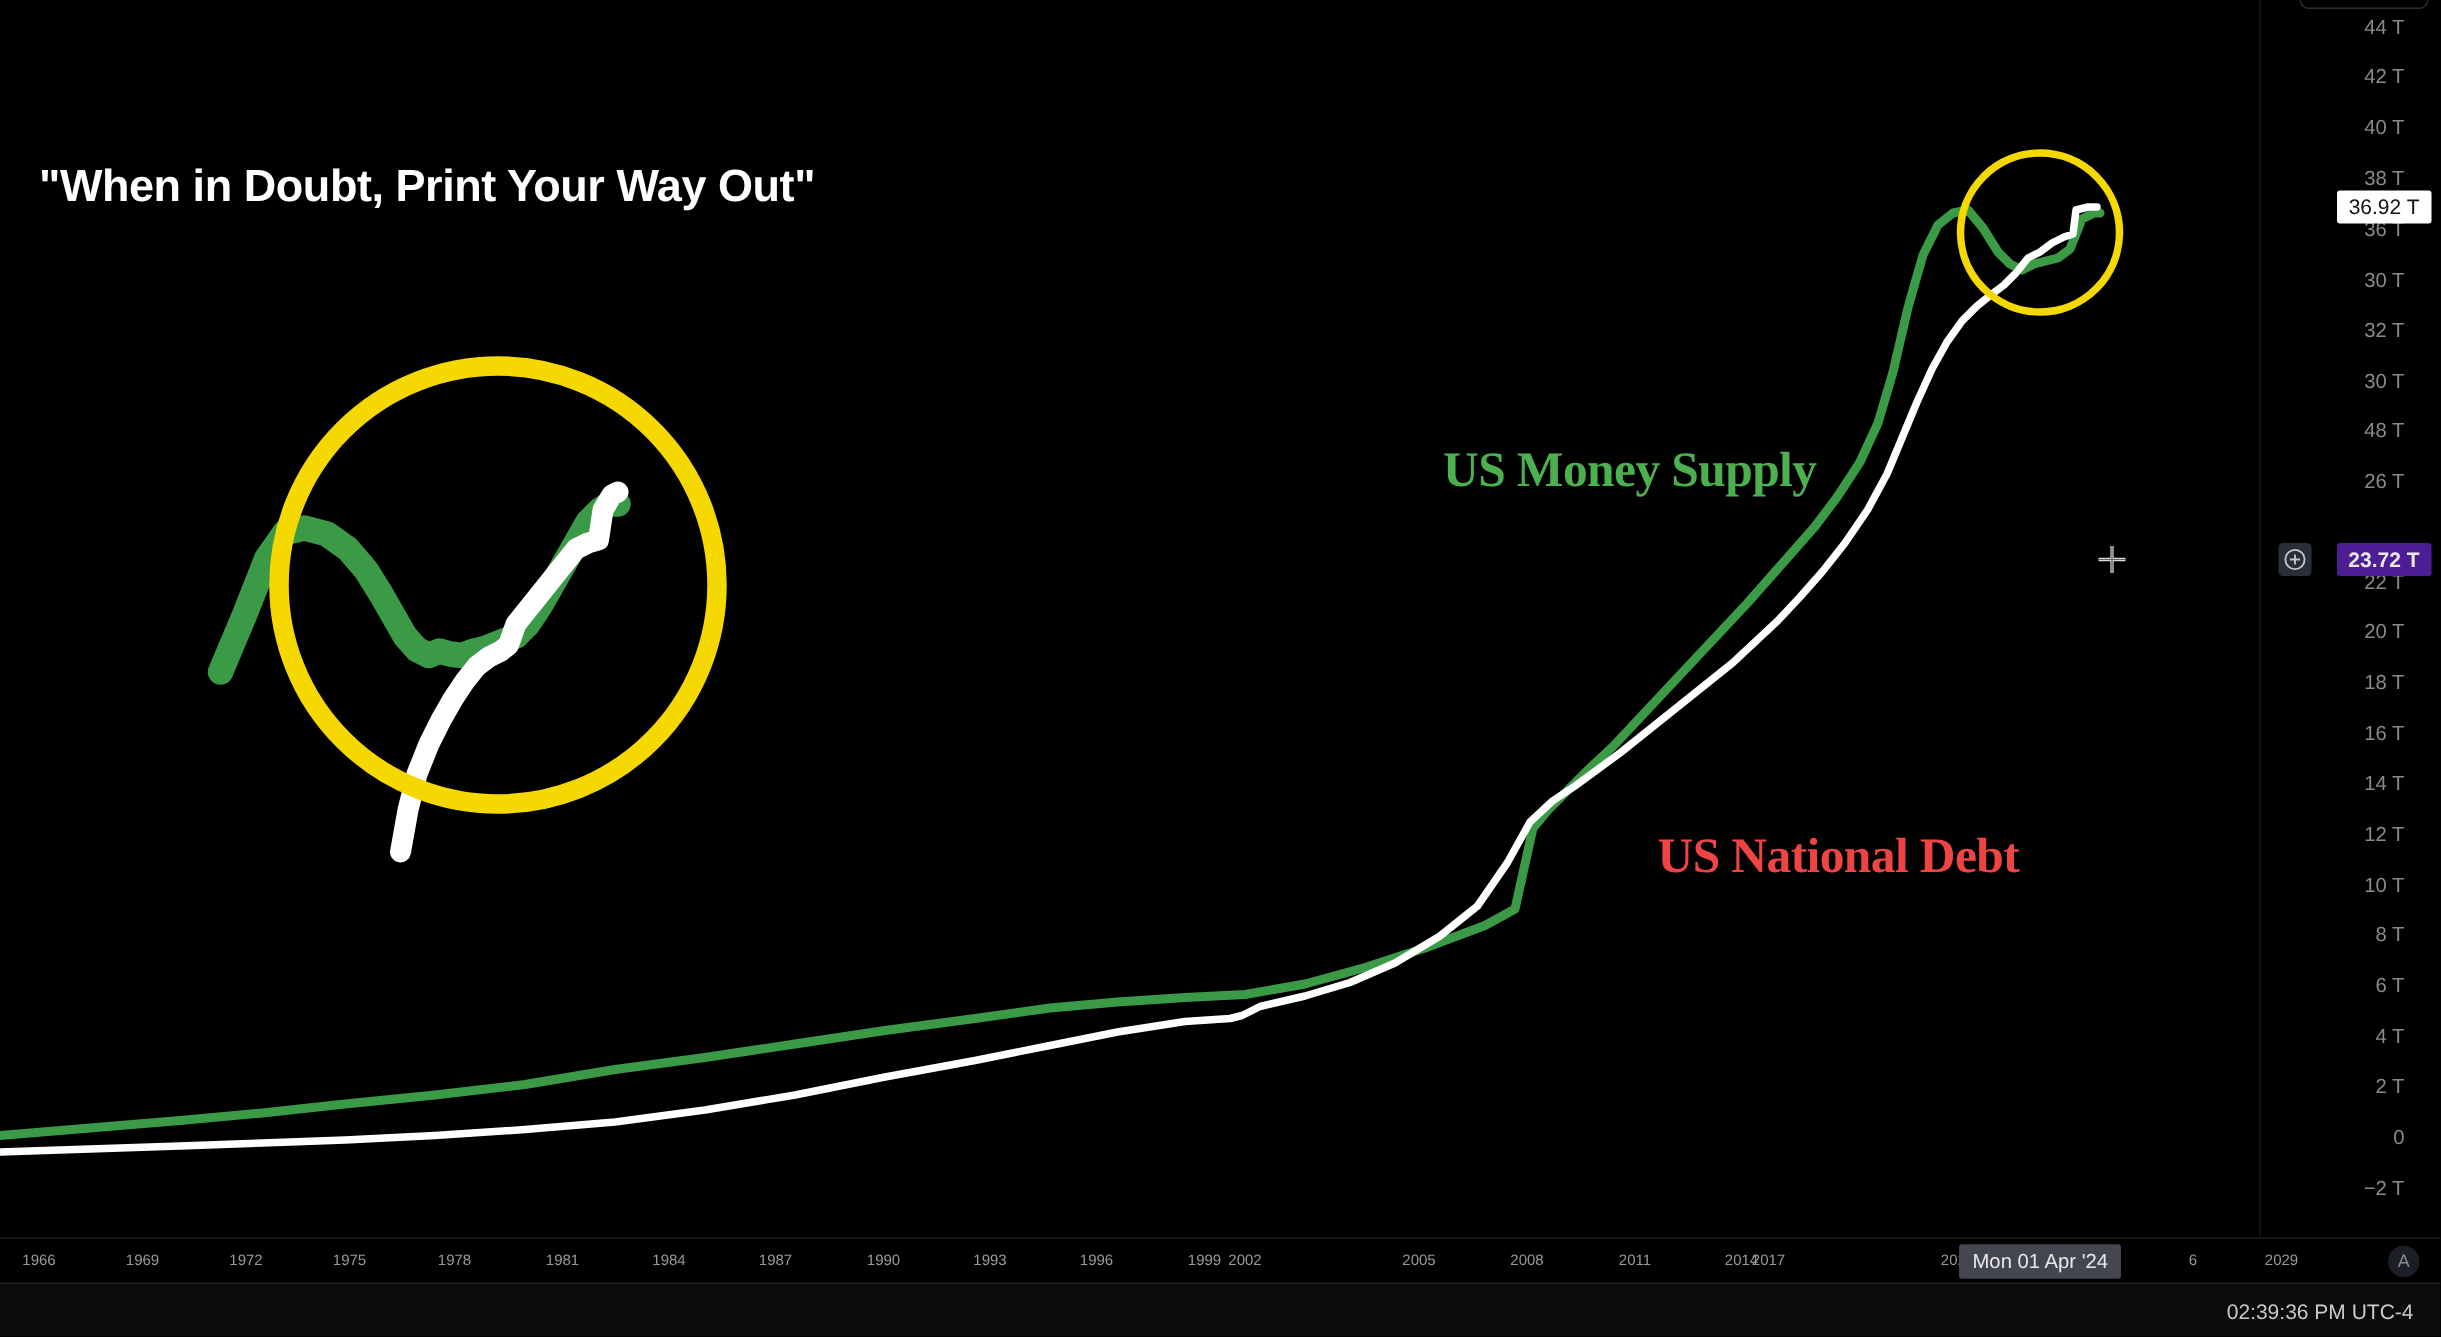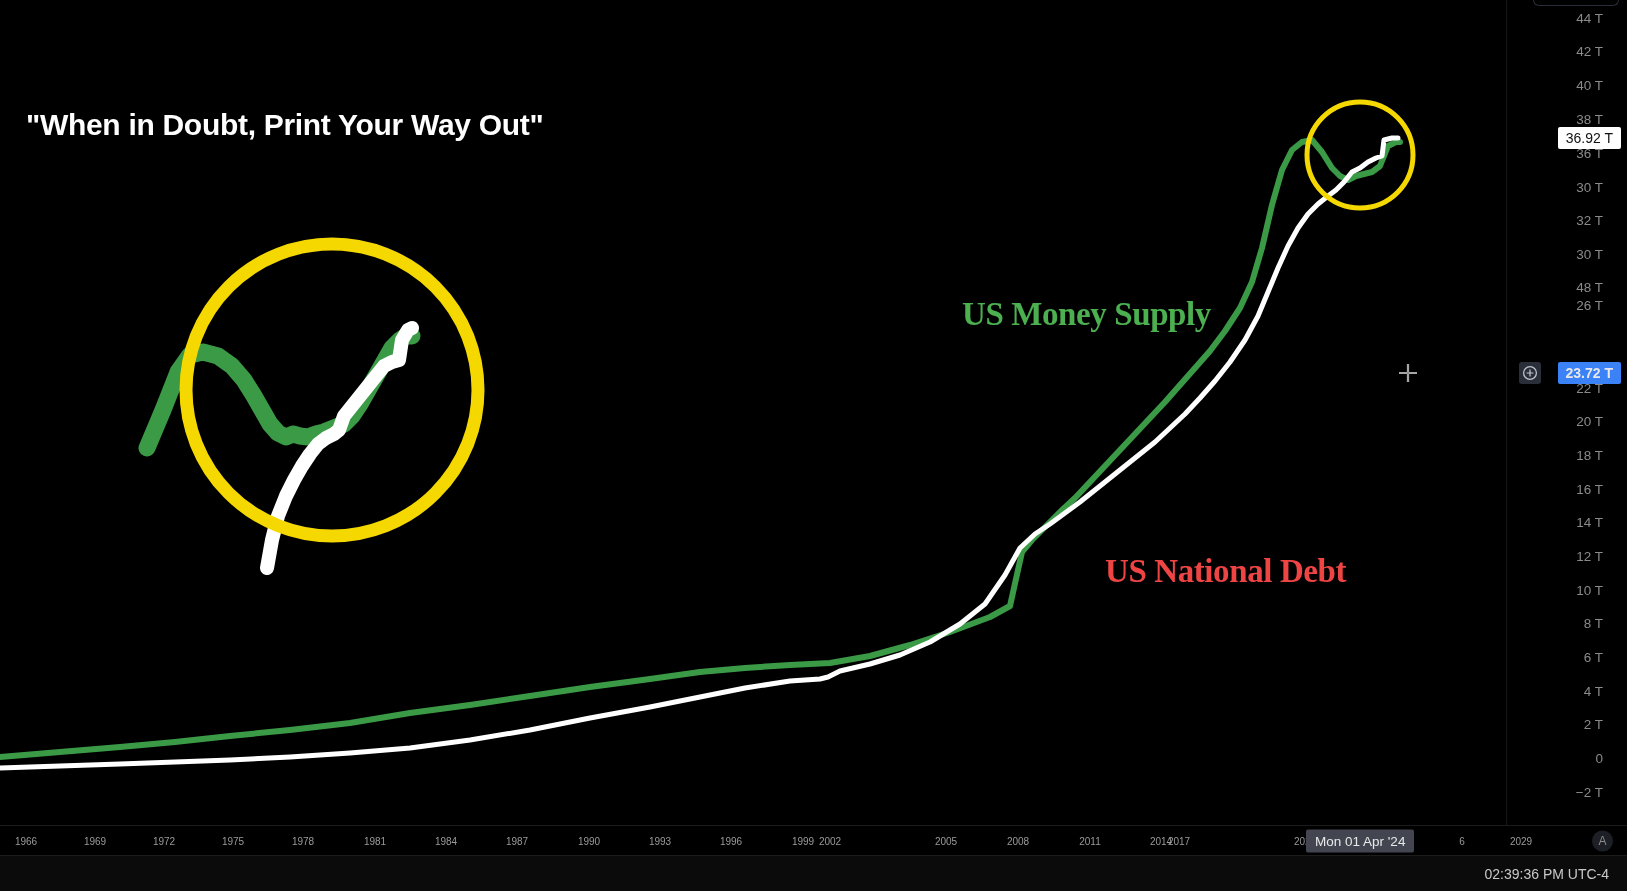--- a/index.html
+++ b/index.html
@@ -35,21 +35,21 @@
   .axis-tick {
     position:absolute; right:24px; color:#8a8a8a;
     font-size:13.5px; transform:translateY(-50%); white-space:nowrap;
   }
   .price-badge {
     position:absolute; right:6px; transform:translateY(-50%);
     padding:3px 8px 3px 8px; border-radius:2px;
     font-size:14px; white-space:nowrap; line-height:1.15;
   }
   #badge-money { background:#ffffff; color:#111111; }
-  #badge-debt  { background:#3b82f6; color:#e8e8e8; font-weight:bold;text-align:right; }
+  #badge-debt  { background:#4c1d95; color:#e8e8e8; font-weight:bold;text-align:right; }
   #badge-debt-icon {
     position:absolute; right:86px; transform:translateY(-50%);
     width:22px; height:22px; border-radius:3px; background:#2a2e39;
     display:flex; align-items:center; justify-content:center;
   }
   #axis-top-nub {
     position:absolute; right:8px; top:-8px; width:86px; height:14px;
     border:1px solid #2a2e39; border-top:none;
     border-radius:0 0 6px 6px; background:#000;
   }
@@ -151,21 +151,21 @@
 
     <div class="axis-tick" style="top:18px">44 T</div>
     <div class="axis-tick" style="top:51px">42 T</div>
     <div class="axis-tick" style="top:85px">40 T</div>
     <div class="axis-tick" style="top:119px">38 T</div>
     <div class="axis-tick" style="top:153px">36 T</div>
     <div class="axis-tick" style="top:187px">30 T</div>
     <div class="axis-tick" style="top:220px">32 T</div>
     <div class="axis-tick" style="top:254px">30 T</div>
     <div class="axis-tick" style="top:287px">48 T</div>
-    <div class="axis-tick" style="top:305px">26 T</div>
+    <div class="axis-tick" style="top:321px">26 T</div>
     <div class="axis-tick" style="top:388px">22 T</div>
     <div class="axis-tick" style="top:421px">20 T</div>
     <div class="axis-tick" style="top:455px">18 T</div>
     <div class="axis-tick" style="top:489px">16 T</div>
     <div class="axis-tick" style="top:522px">14 T</div>
     <div class="axis-tick" style="top:556px">12 T</div>
     <div class="axis-tick" style="top:590px">10 T</div>
     <div class="axis-tick" style="top:623px">8 T</div>
     <div class="axis-tick" style="top:657px">6 T</div>
     <div class="axis-tick" style="top:691px">4 T</div>

